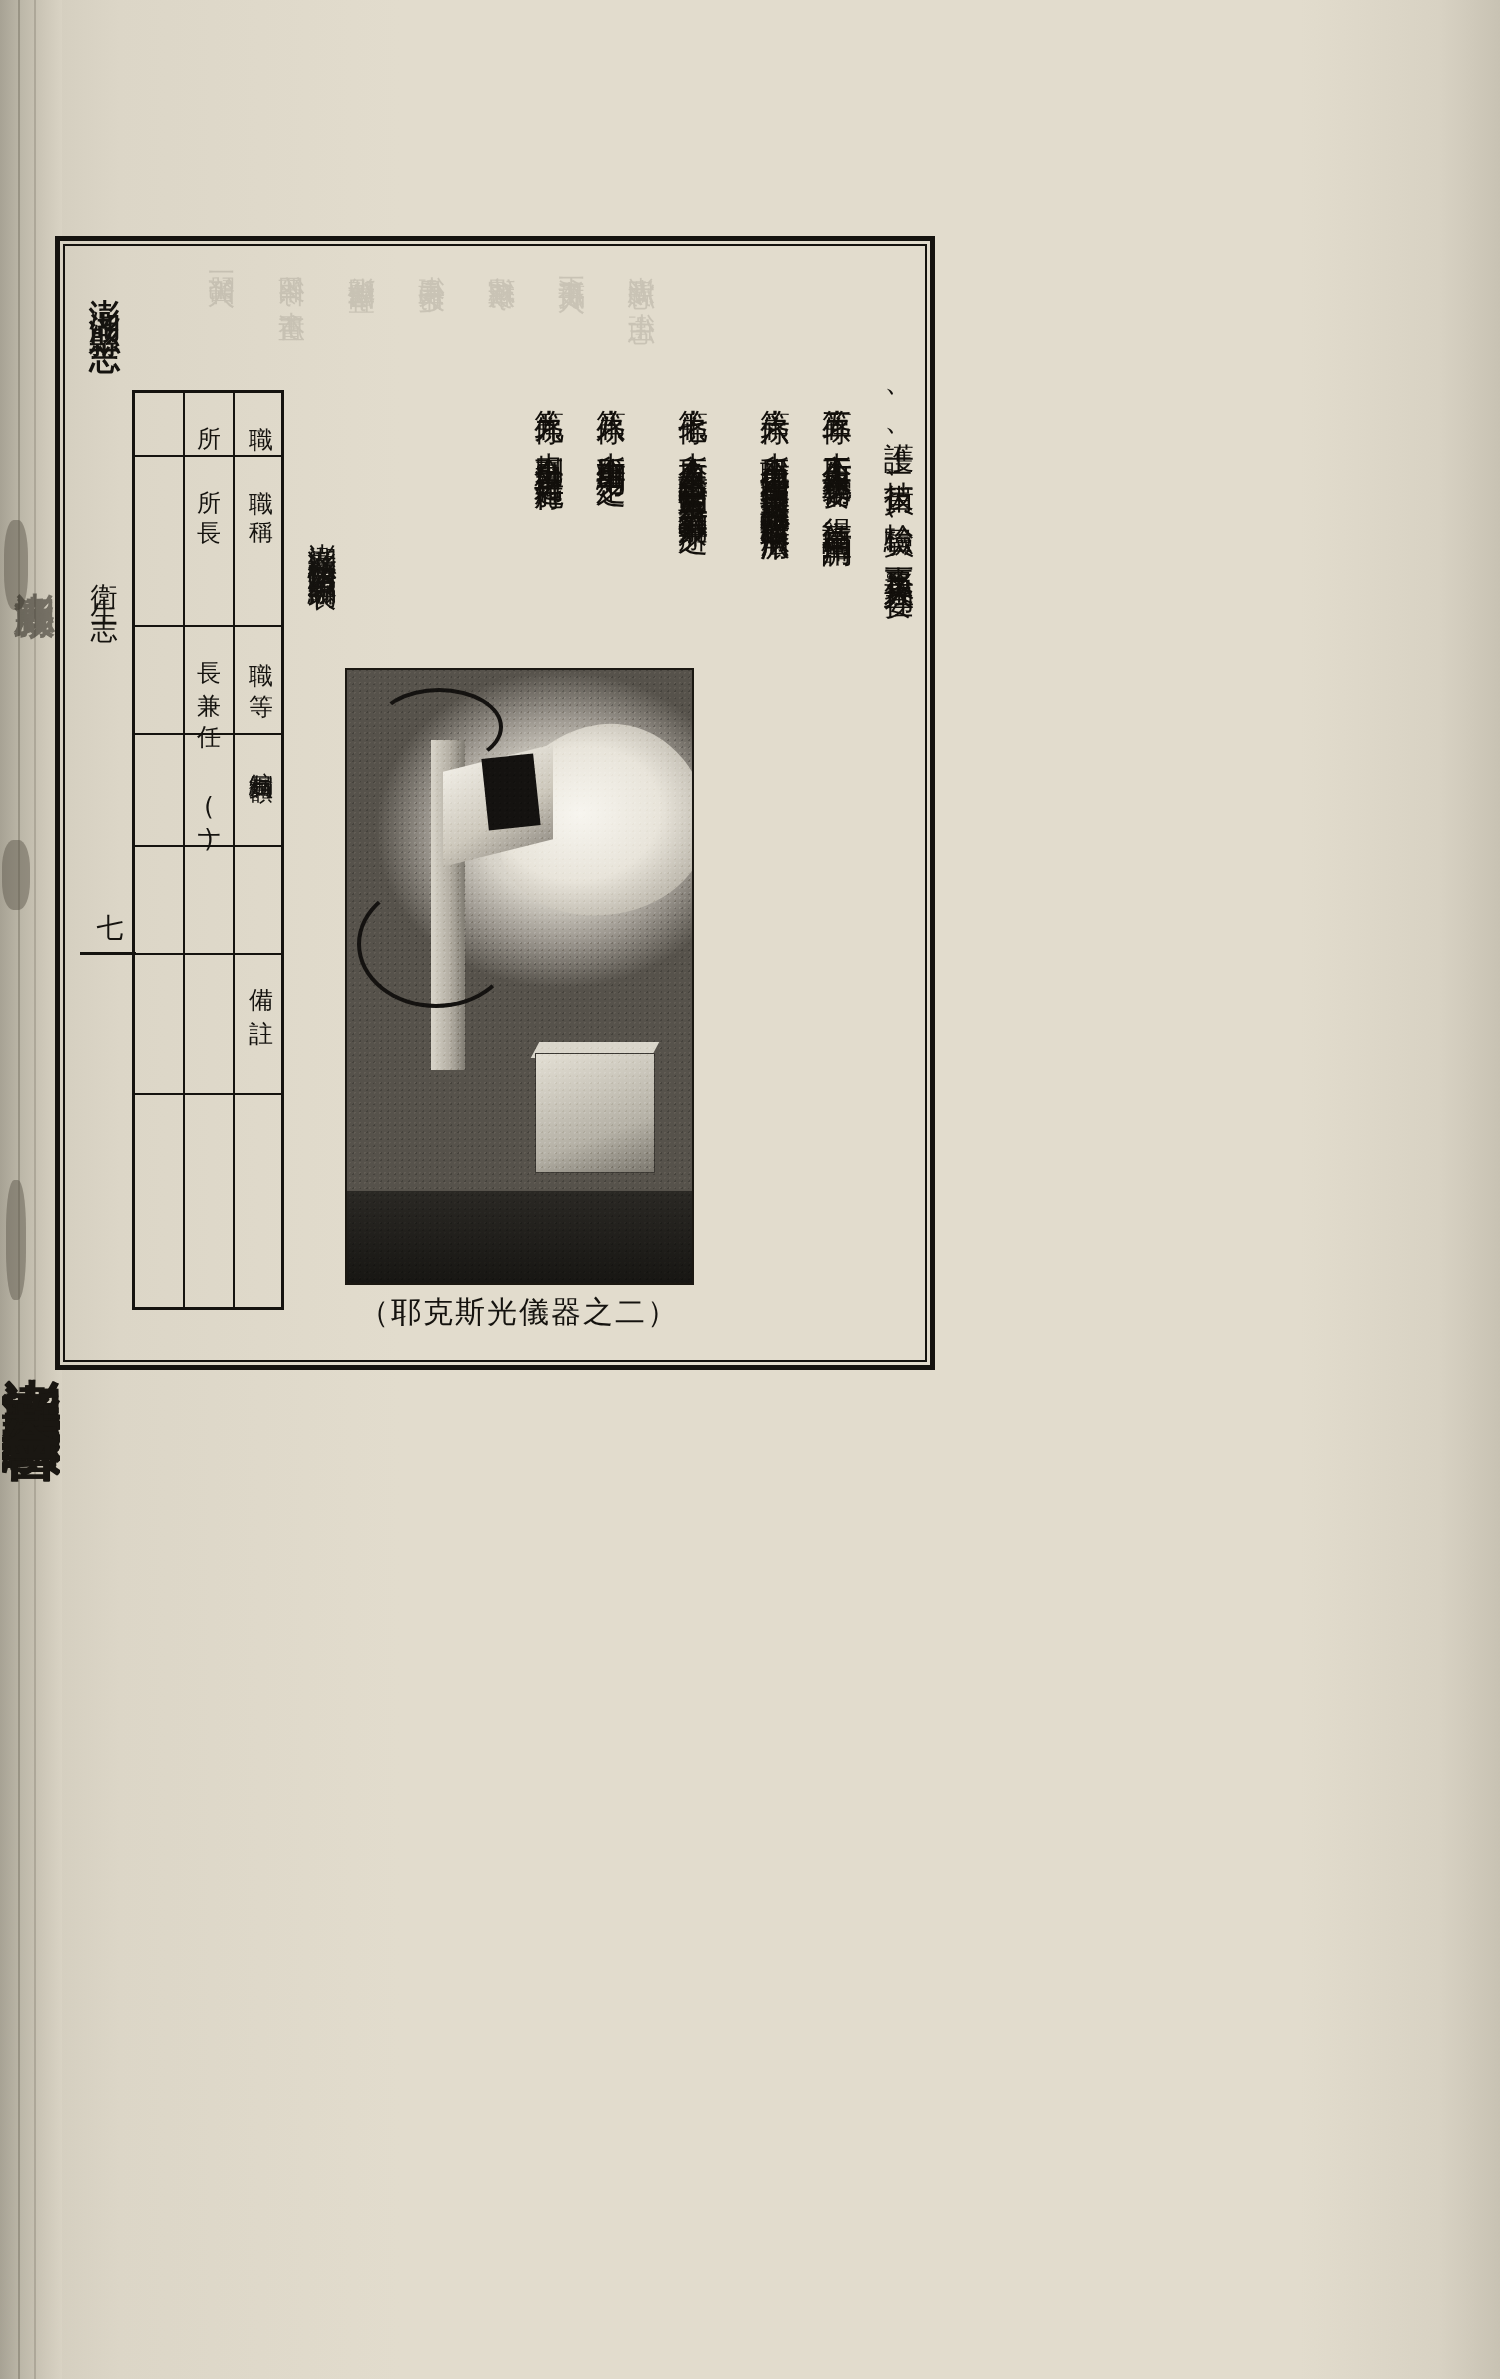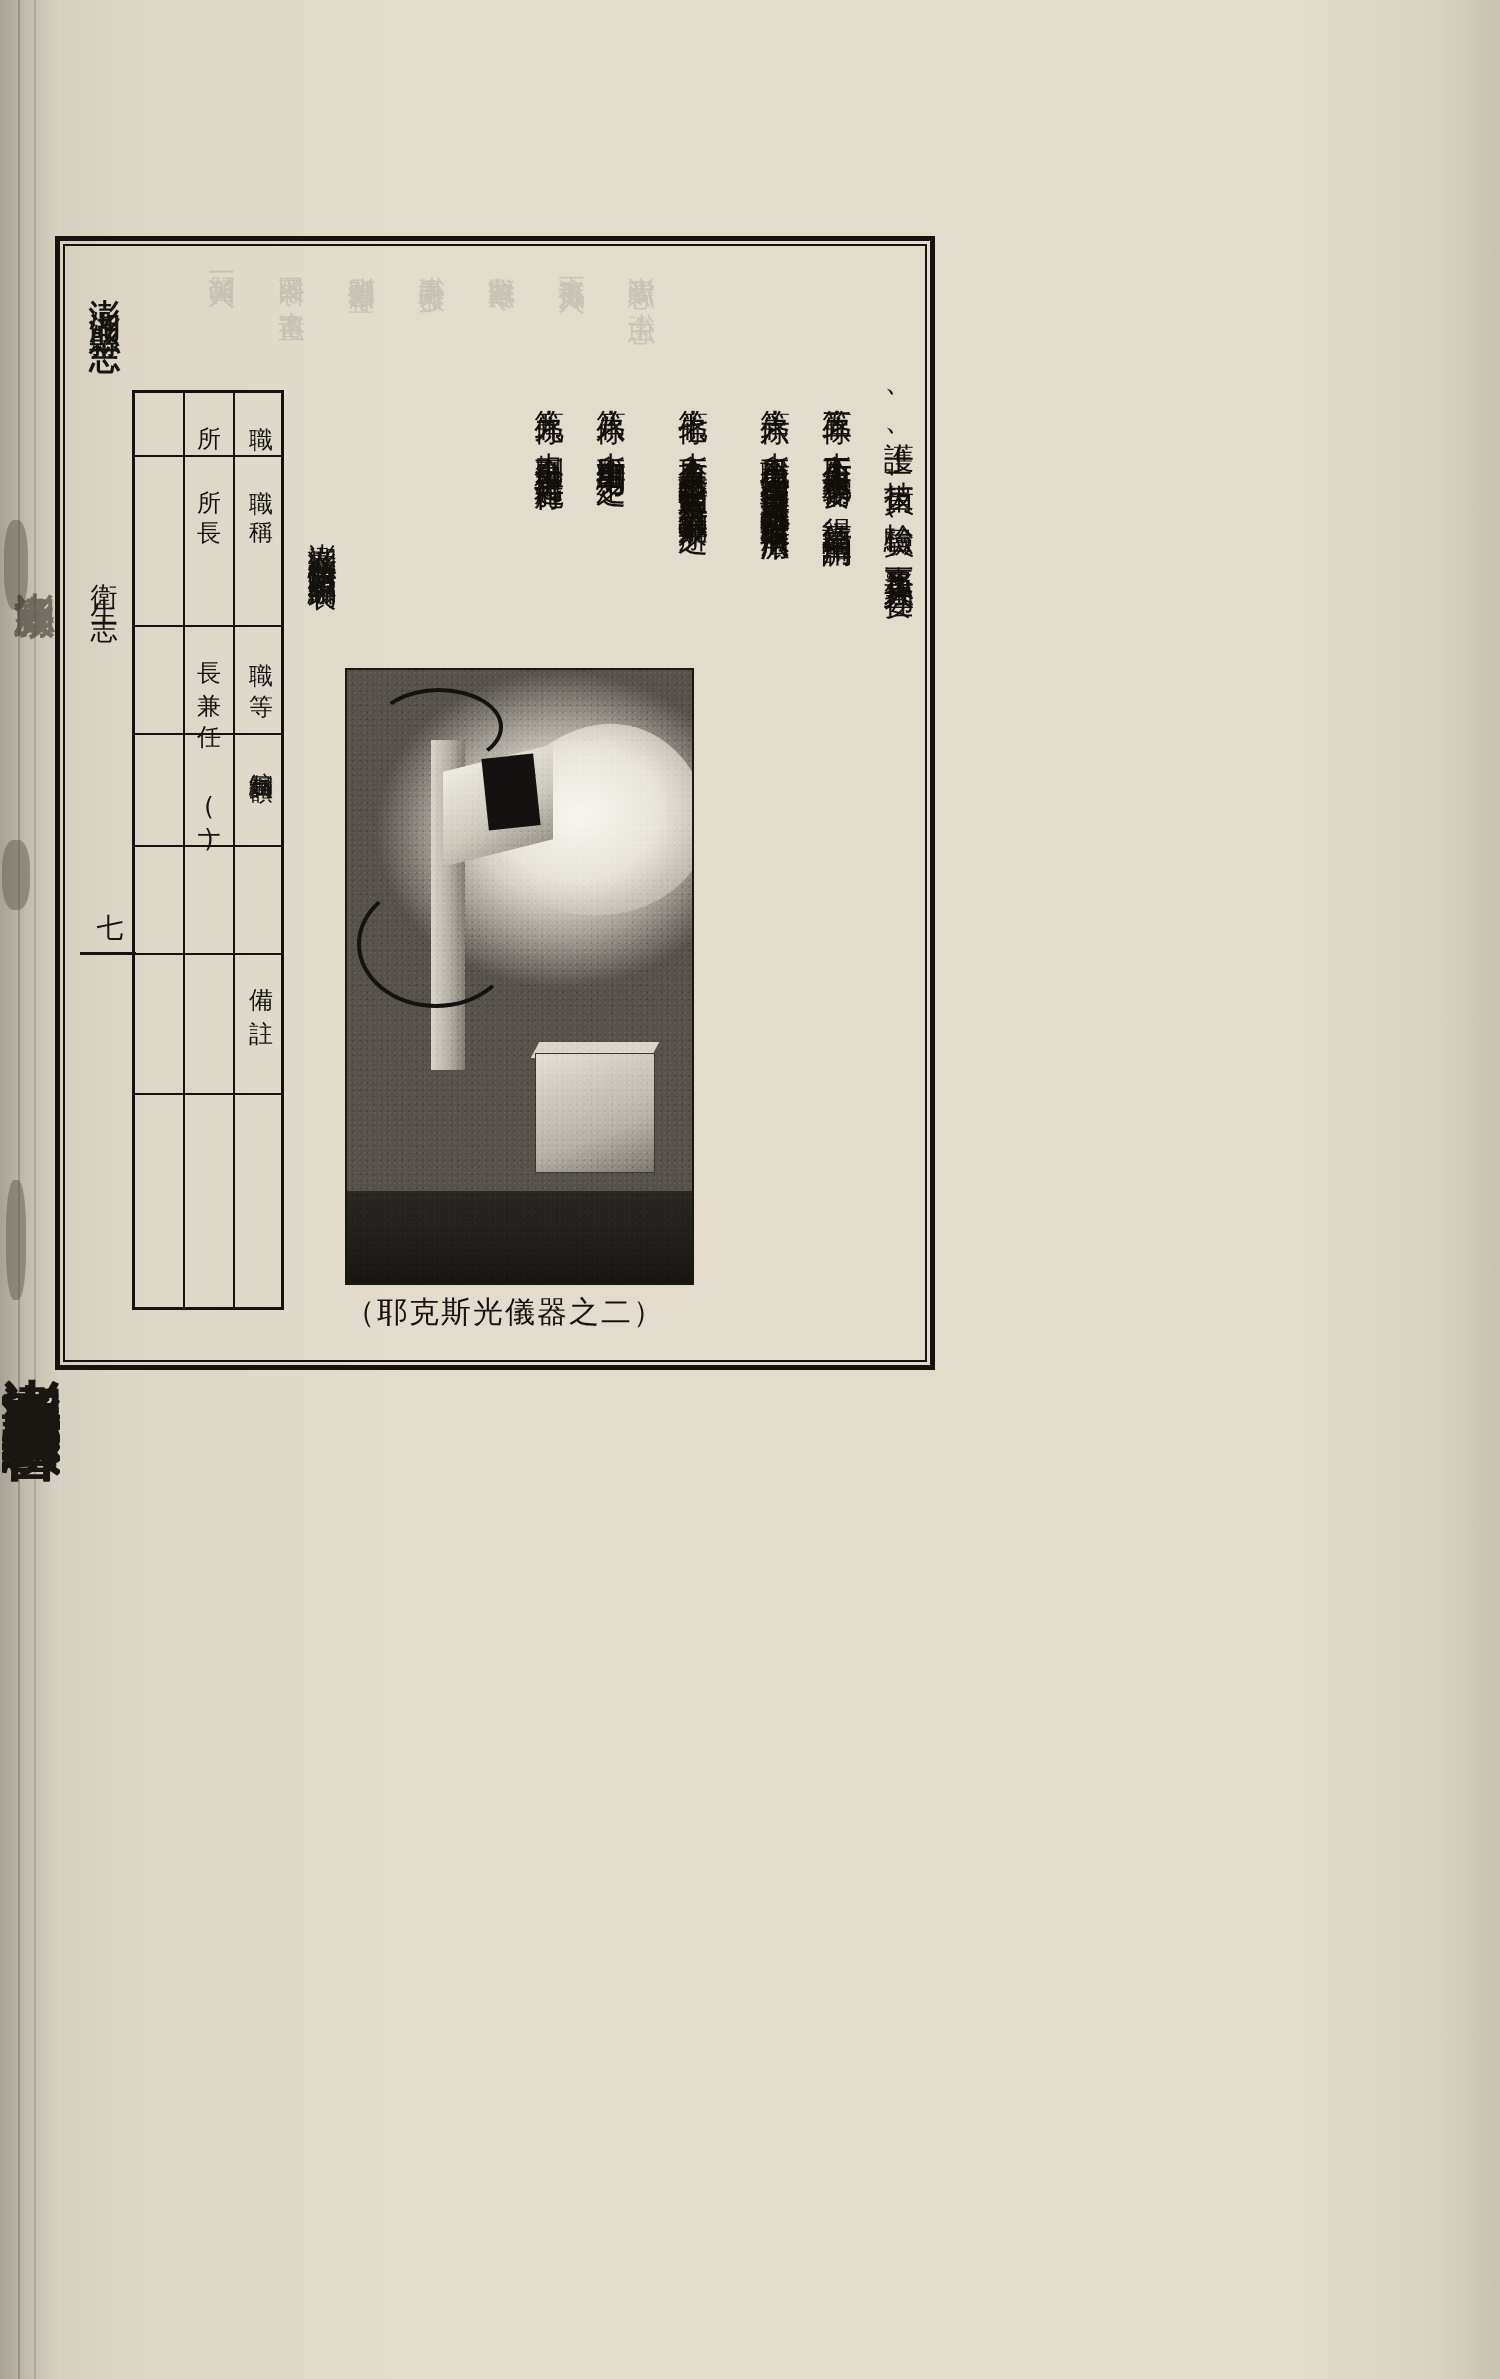--- a/index.html
+++ b/index.html
@@ -337,20 +337,21 @@
       radial-gradient(#00000033 1px, transparent 1px);
     background-size: 5px 5px, 7px 7px;
     background-position: 0 0, 3px 4px;
     mix-blend-mode: overlay;
   }
   .photo-caption {
     position: absolute;
     left: 345px;
     top: 1292px;
     width: 348px;
+    text-align: center;
     font-size: 30px;
     letter-spacing: 2px;
     color: #15130f;
   }
 
   
   .smudge {
     position: absolute;
     background: #5f5a4e;
     opacity: .5;

